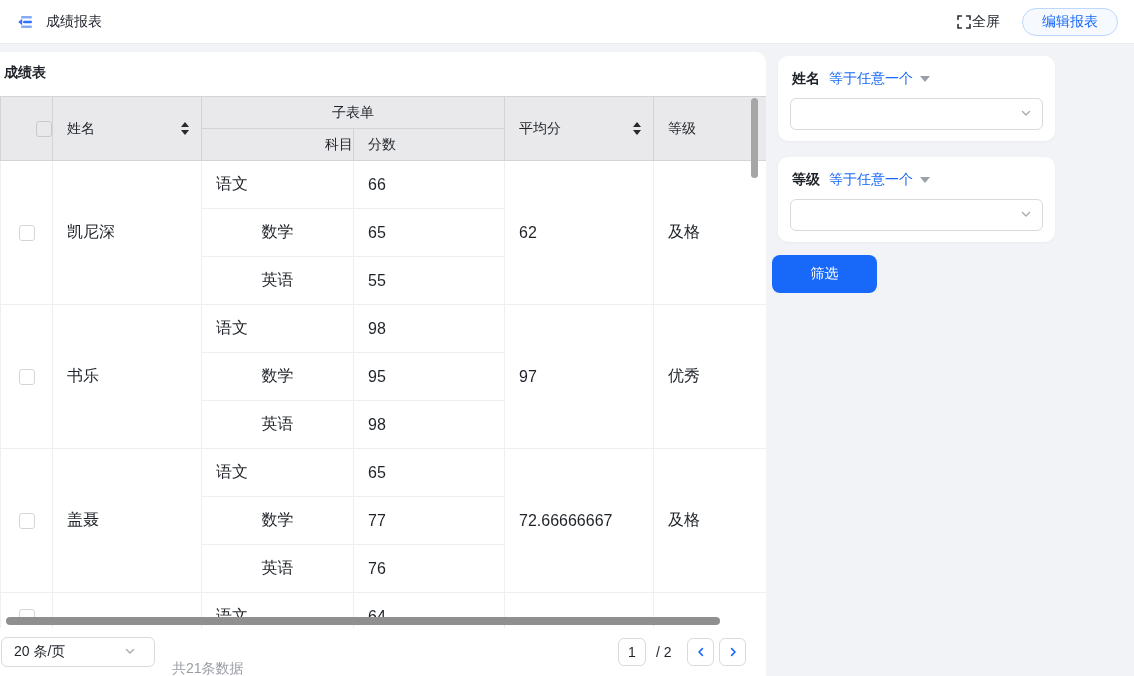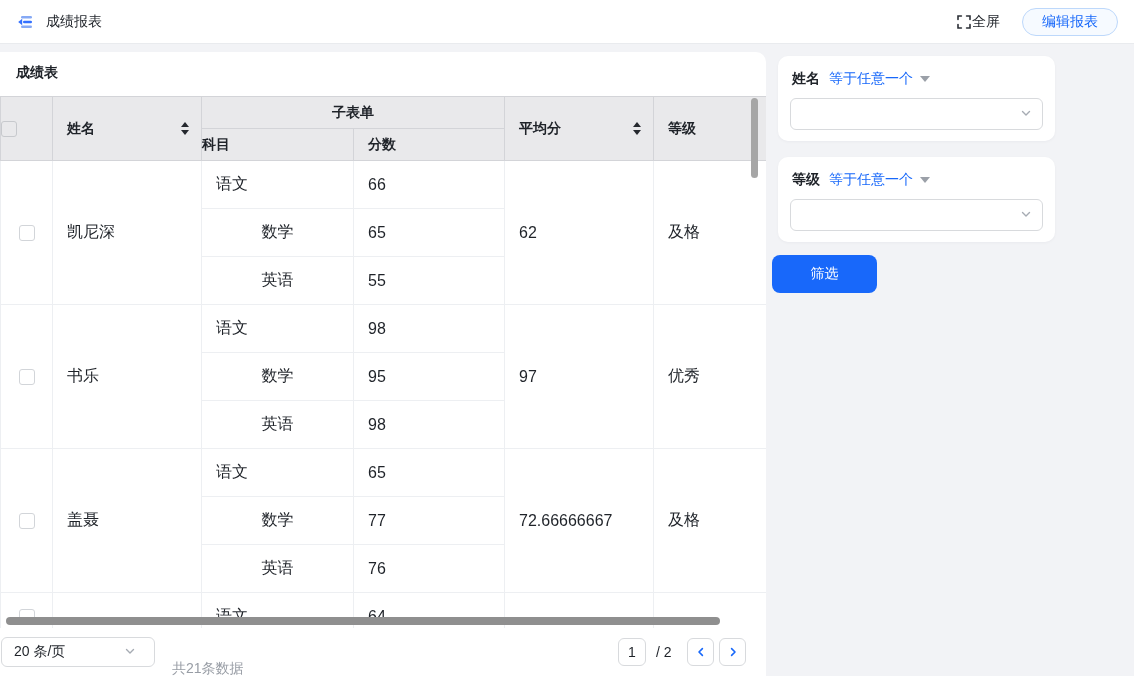--- a/index.html
+++ b/index.html
@@ -24,31 +24,31 @@
     margin-left:22px; height:28px; padding:0 19px;
     border:1px solid #bdd8fb; border-radius:14px;
     background:#f6faff; color:#1868fa; font-size:14px;
     font-family:Liberation Serif, serif; cursor:pointer; line-height:26px;
   }
   
   .main-card {
     position:absolute; left:0; top:52px; width:766px; height:624px;
     background:#ffffff; border-radius:0 10px 0 0; overflow:hidden;
   }
-  .table-title { position:absolute; left:16px; top:12px; font-weight:700; font-size:14px; }
+  .table-title { position:absolute; left:4px; top:12px; font-weight:700; font-size:14px; }
   .table-viewport {
     position:absolute; left:0; top:44px; width:766px; height:532px; overflow:hidden;
   }
   table.grade-table { border-collapse:collapse; table-layout:fixed; width:890px; }
   .grade-table th {
-    background:#e9e9eb; height:32px; font-weight:700; font-size:14px;
+    background:#e9e9eb; height:32px; font-weight:400; font-size:14px;
     text-align:left; padding:0 0 0 14px;
     border:1px solid #d3d4d8; border-left:none;
   }
-  .grade-table th:first-child { border-left:1px solid #d3d4d8; padding:0; text-align:left; }
+  .grade-table th:first-child { border-left:1px solid #d3d4d8; padding:0; text-align:right; }
   .grade-table th.th-subform { text-align:center; padding:0; }
   .grade-table td {
     height:48px; font-size:16px; padding:0 0 0 14px;
     border:1px solid #edeff2; border-left:none; background:#ffffff;
   }
   .grade-table td:first-child { border-left:1px solid #edeff2; text-align:center; padding:0; }
   .th-flex { display:flex; align-items:center; padding-right:12px; }
   .th-flex .hlabel { flex:1; }
   .sort-icon { display:inline-flex; flex-direction:column; gap:3px; cursor:pointer; }
   .sort-icon i { display:block; width:0; height:0; border-left:4px solid transparent; border-right:4px solid transparent; }

